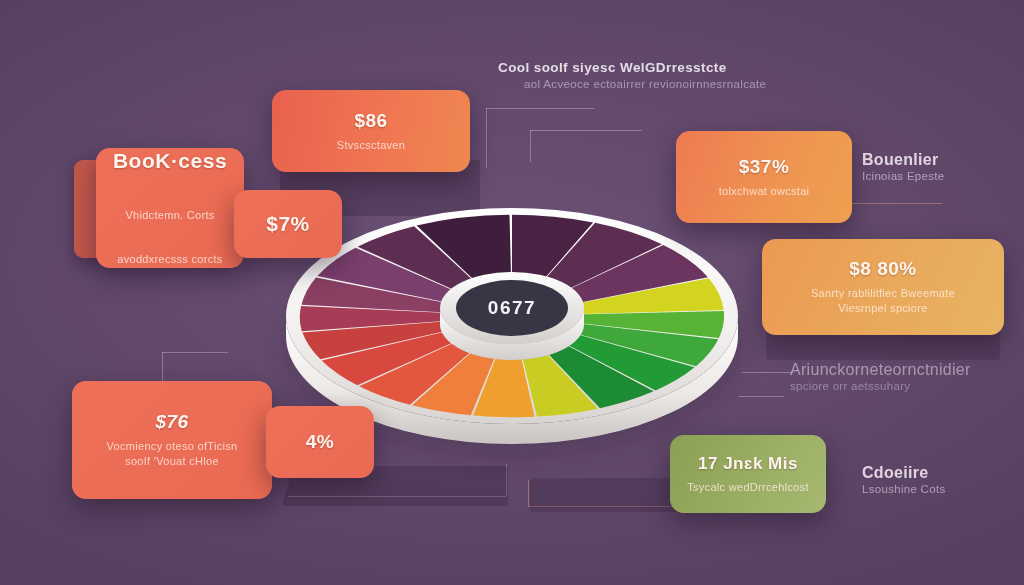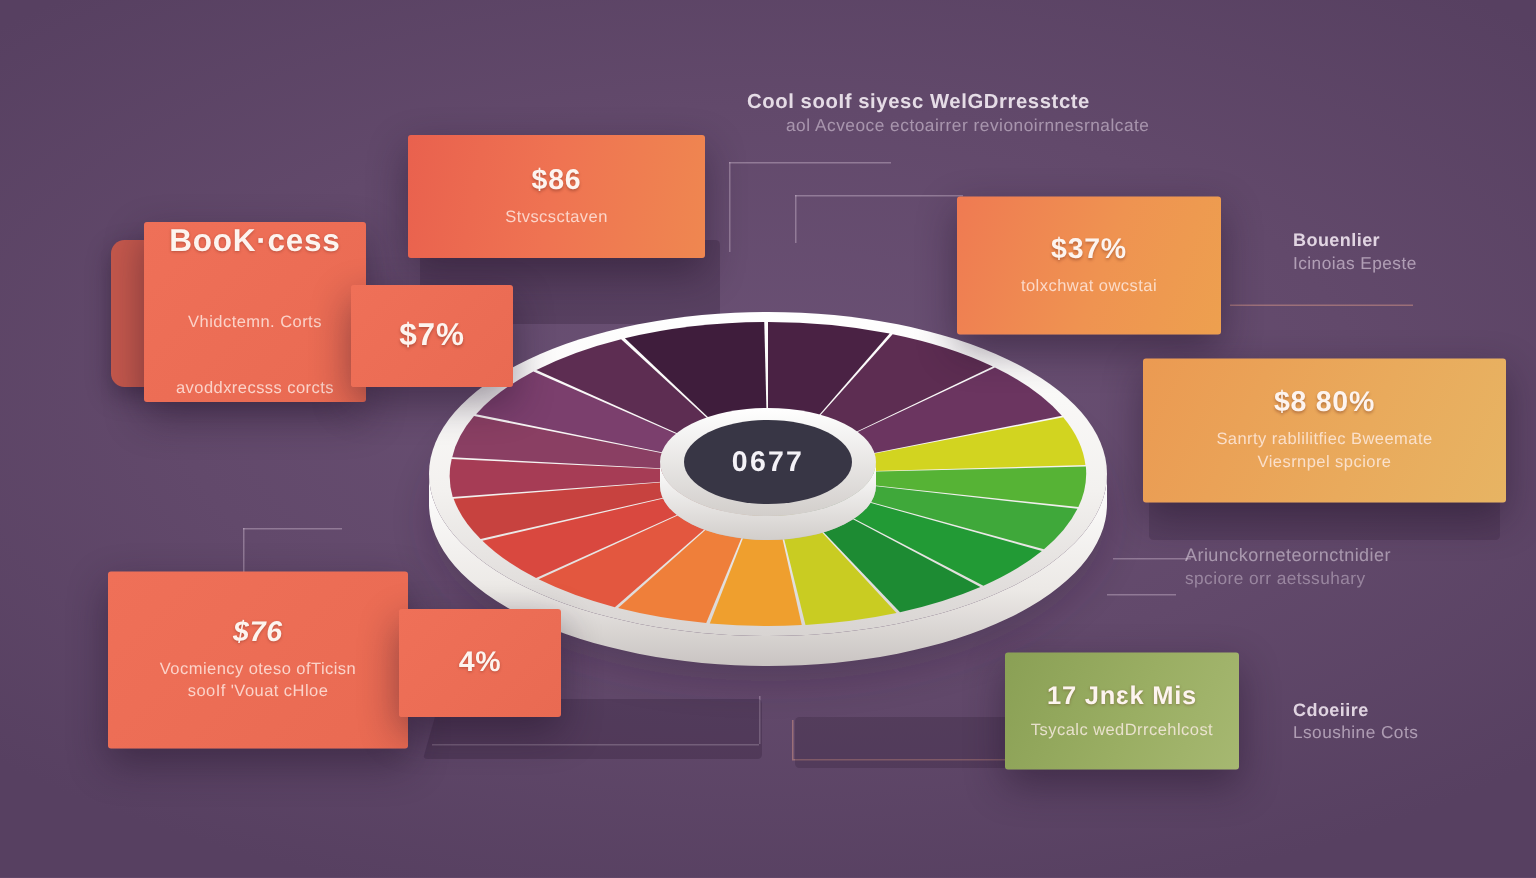--- a/index.html
+++ b/index.html
@@ -27,21 +27,21 @@
   .plate {
     position:absolute;
     background:rgba(45,28,52,.50);
     border-radius:3px;
     filter:blur(.4px);
   }
 
   
   .card {
     position:absolute;
-    border-radius:2px;
+    border-radius:14px;
     display:flex; flex-direction:column;
     align-items:center; justify-content:center;
     text-align:center;
     box-shadow:0 10px 26px rgba(30,16,38,.45);
     padding:8px 12px;
     overflow:hidden;
   }
   .card .big {
     color:#fdf4ef;
     font-weight:bold;
@@ -66,21 +66,21 @@
   .g-redorange { background:linear-gradient(100deg,#e9614e 0%,#ef7352 48%,#ef8750 100%); }
   .g-coral     { background:linear-gradient(135deg,#ef7058 0%,#e96a52 100%); }
   .g-orange    { background:linear-gradient(110deg,#ef7a52 0%,#ef9351 55%,#eda04f 100%); }
   .g-amber     { background:linear-gradient(115deg,#eb9a52 0%,#e9aa5c 60%,#e7b463 100%); }
   .g-green     { background:linear-gradient(115deg,#8aa055 0%,#9aae63 55%,#a6b871 100%); }
 
   
   .ftext { position:absolute; pointer-events:none; }
   .ftext .t1 {
     color:rgba(242,232,242,.88);
-    font-size:12px; font-weight:bold; letter-spacing:.3px;
+    font-size:16px; font-weight:bold; letter-spacing:.3px;
     line-height:16px;
   }
   .ftext .t2 {
     color:rgba(226,212,228,.62);
     font-size:11.5px; letter-spacing:.3px; line-height:16px;
   }
   .ftext.dim .t1 { color:rgba(228,216,230,.55); font-weight:normal; }
   .ftext.dim .t2 { color:rgba(222,208,224,.45); }
 
   .title-block { position:absolute; left:498px; top:60px; width:300px; }
@@ -202,21 +202,21 @@
         <div class="sub" style="margin-top: 6px;">Vhidctemn. Corts</div>
         <div class="sub">avoddxrecsss corcts</div>
       </div>
       <div class="card g-redorange" style="left: 272px; top: 90px; width: 198px; height: 82px;">
         <div class="big" style="font-size: 19px;">$86</div>
         <div class="sub" style="margin-top: 6px;">Stvscsctaven</div>
       </div>
       <div class="card g-coral" style="left: 234px; top: 190px; width: 108px; height: 68px;">
         <div class="big" style="font-size: 21px;">$7%</div>
       </div>
-      <div class="card g-orange" style="left: 638px; top: 131px; width: 176px; height: 92px;">
+      <div class="card g-orange" style="left: 676px; top: 131px; width: 176px; height: 92px;">
         <div class="big" style="font-size: 19px;">$37%</div>
         <div class="sub" style="margin-top: 6px; text-align: right;">tolxchwat owcstai</div>
       </div>
       <div class="card g-amber" style="left: 762px; top: 239px; width: 242px; height: 96px;">
         <div class="big" style="font-size: 19px;">$8 80%</div>
         <div class="sub" style="margin-top: 6px;">Sanrty rablilitfiec Bweemate</div>
         <div class="sub">Viesrnpel spciore</div>
       </div>
       <div class="card g-coral" style="left: 72px; top: 381px; width: 200px; height: 118px;">
         <div class="big" style="font-size: 19px; font-style: italic;">$76</div>

